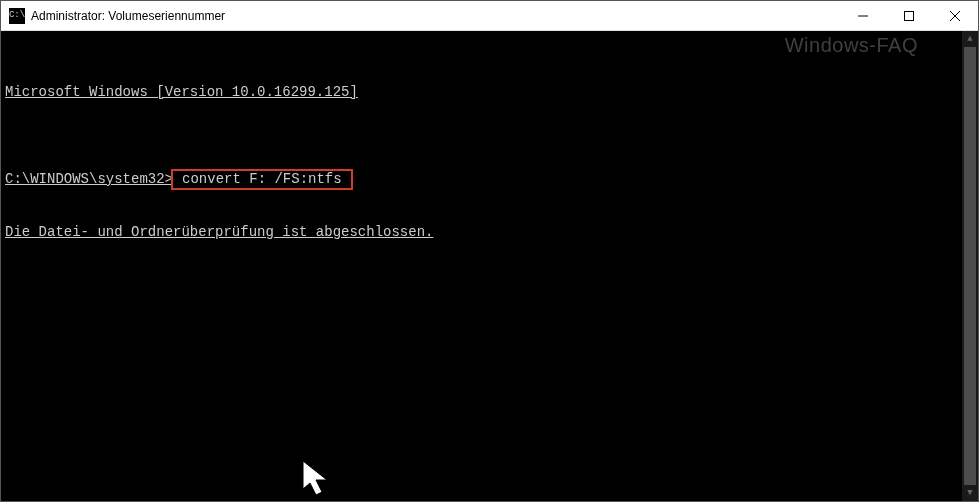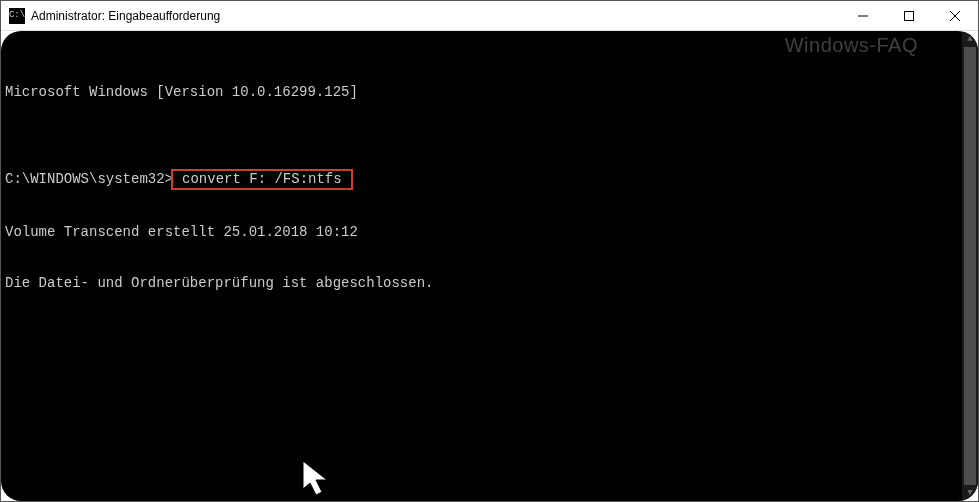--- a/index.html
+++ b/index.html
@@ -73,24 +73,24 @@
       flex: 1;
       background: #000;
       color: #ccc;
       font-family: Consolas, 'Courier New', monospace;
       font-size: 14px;
       line-height: 17px;
       padding: 2px 4px;
       white-space: pre;
       overflow: hidden;
       position: relative;
-      border-radius: 20px;
     }
     .terminal-line {
       white-space: pre;
+      text-decoration: underline;
     }
     .highlight-box {
       border: 2px solid #d13c2e;
       display: inline-block;
       padding: 0 9px;
       margin-left: -2px;
     }
     .watermark {
       position: absolute;
       top: 6px;
@@ -139,21 +139,21 @@
     .scrollbar-arrow.down { bottom: 0; }
   </style>
 </head>
 <body>
 
 <div class="window">
   <div class="titlebar">
     <div class="titlebar-icon">
       <span class="titlebar-icon-inner">C:\</span>
     </div>
-    <div class="titlebar-title">Administrator: Eingabeaufforderung</div>
+    <div class="titlebar-title">Administrator: Volumeseriennummer</div>
     <div class="window-controls">
       <div class="win-btn">
         <svg viewBox="0 0 10 10">
             <line x1="0" y1="5" x2="10" y2="5" stroke="#000" stroke-width="1"></line>
           </svg>
       </div>
       <div class="win-btn">
         <svg viewBox="0 0 10 10">
             <rect x="0.5" y="0.5" width="9" height="9" fill="none" stroke="#000" stroke-width="1"></rect>
           </svg>
@@ -165,21 +165,20 @@
           </svg>
       </div>
     </div>
   </div>
 
   <div class="terminal">
     <div class="watermark">Windows-FAQ</div>
     <div class="terminal-line">Microsoft Windows [Version 10.0.16299.125]</div>
     <div class="terminal-line"></div>
     <div class="terminal-line"><span>C:\WINDOWS\system32&gt;</span><span class="highlight-box">convert F: /FS:ntfs</span></div>
-    <div class="terminal-line">Volume Transcend erstellt 25.01.2018 10:12</div>
     <div class="terminal-line">Die Datei- und Ordnerüberprüfung ist abgeschlossen.</div>
     <div class="terminal-line"></div>
     
     
     
     
     
     
     <div class="terminal-line"></div>
     

